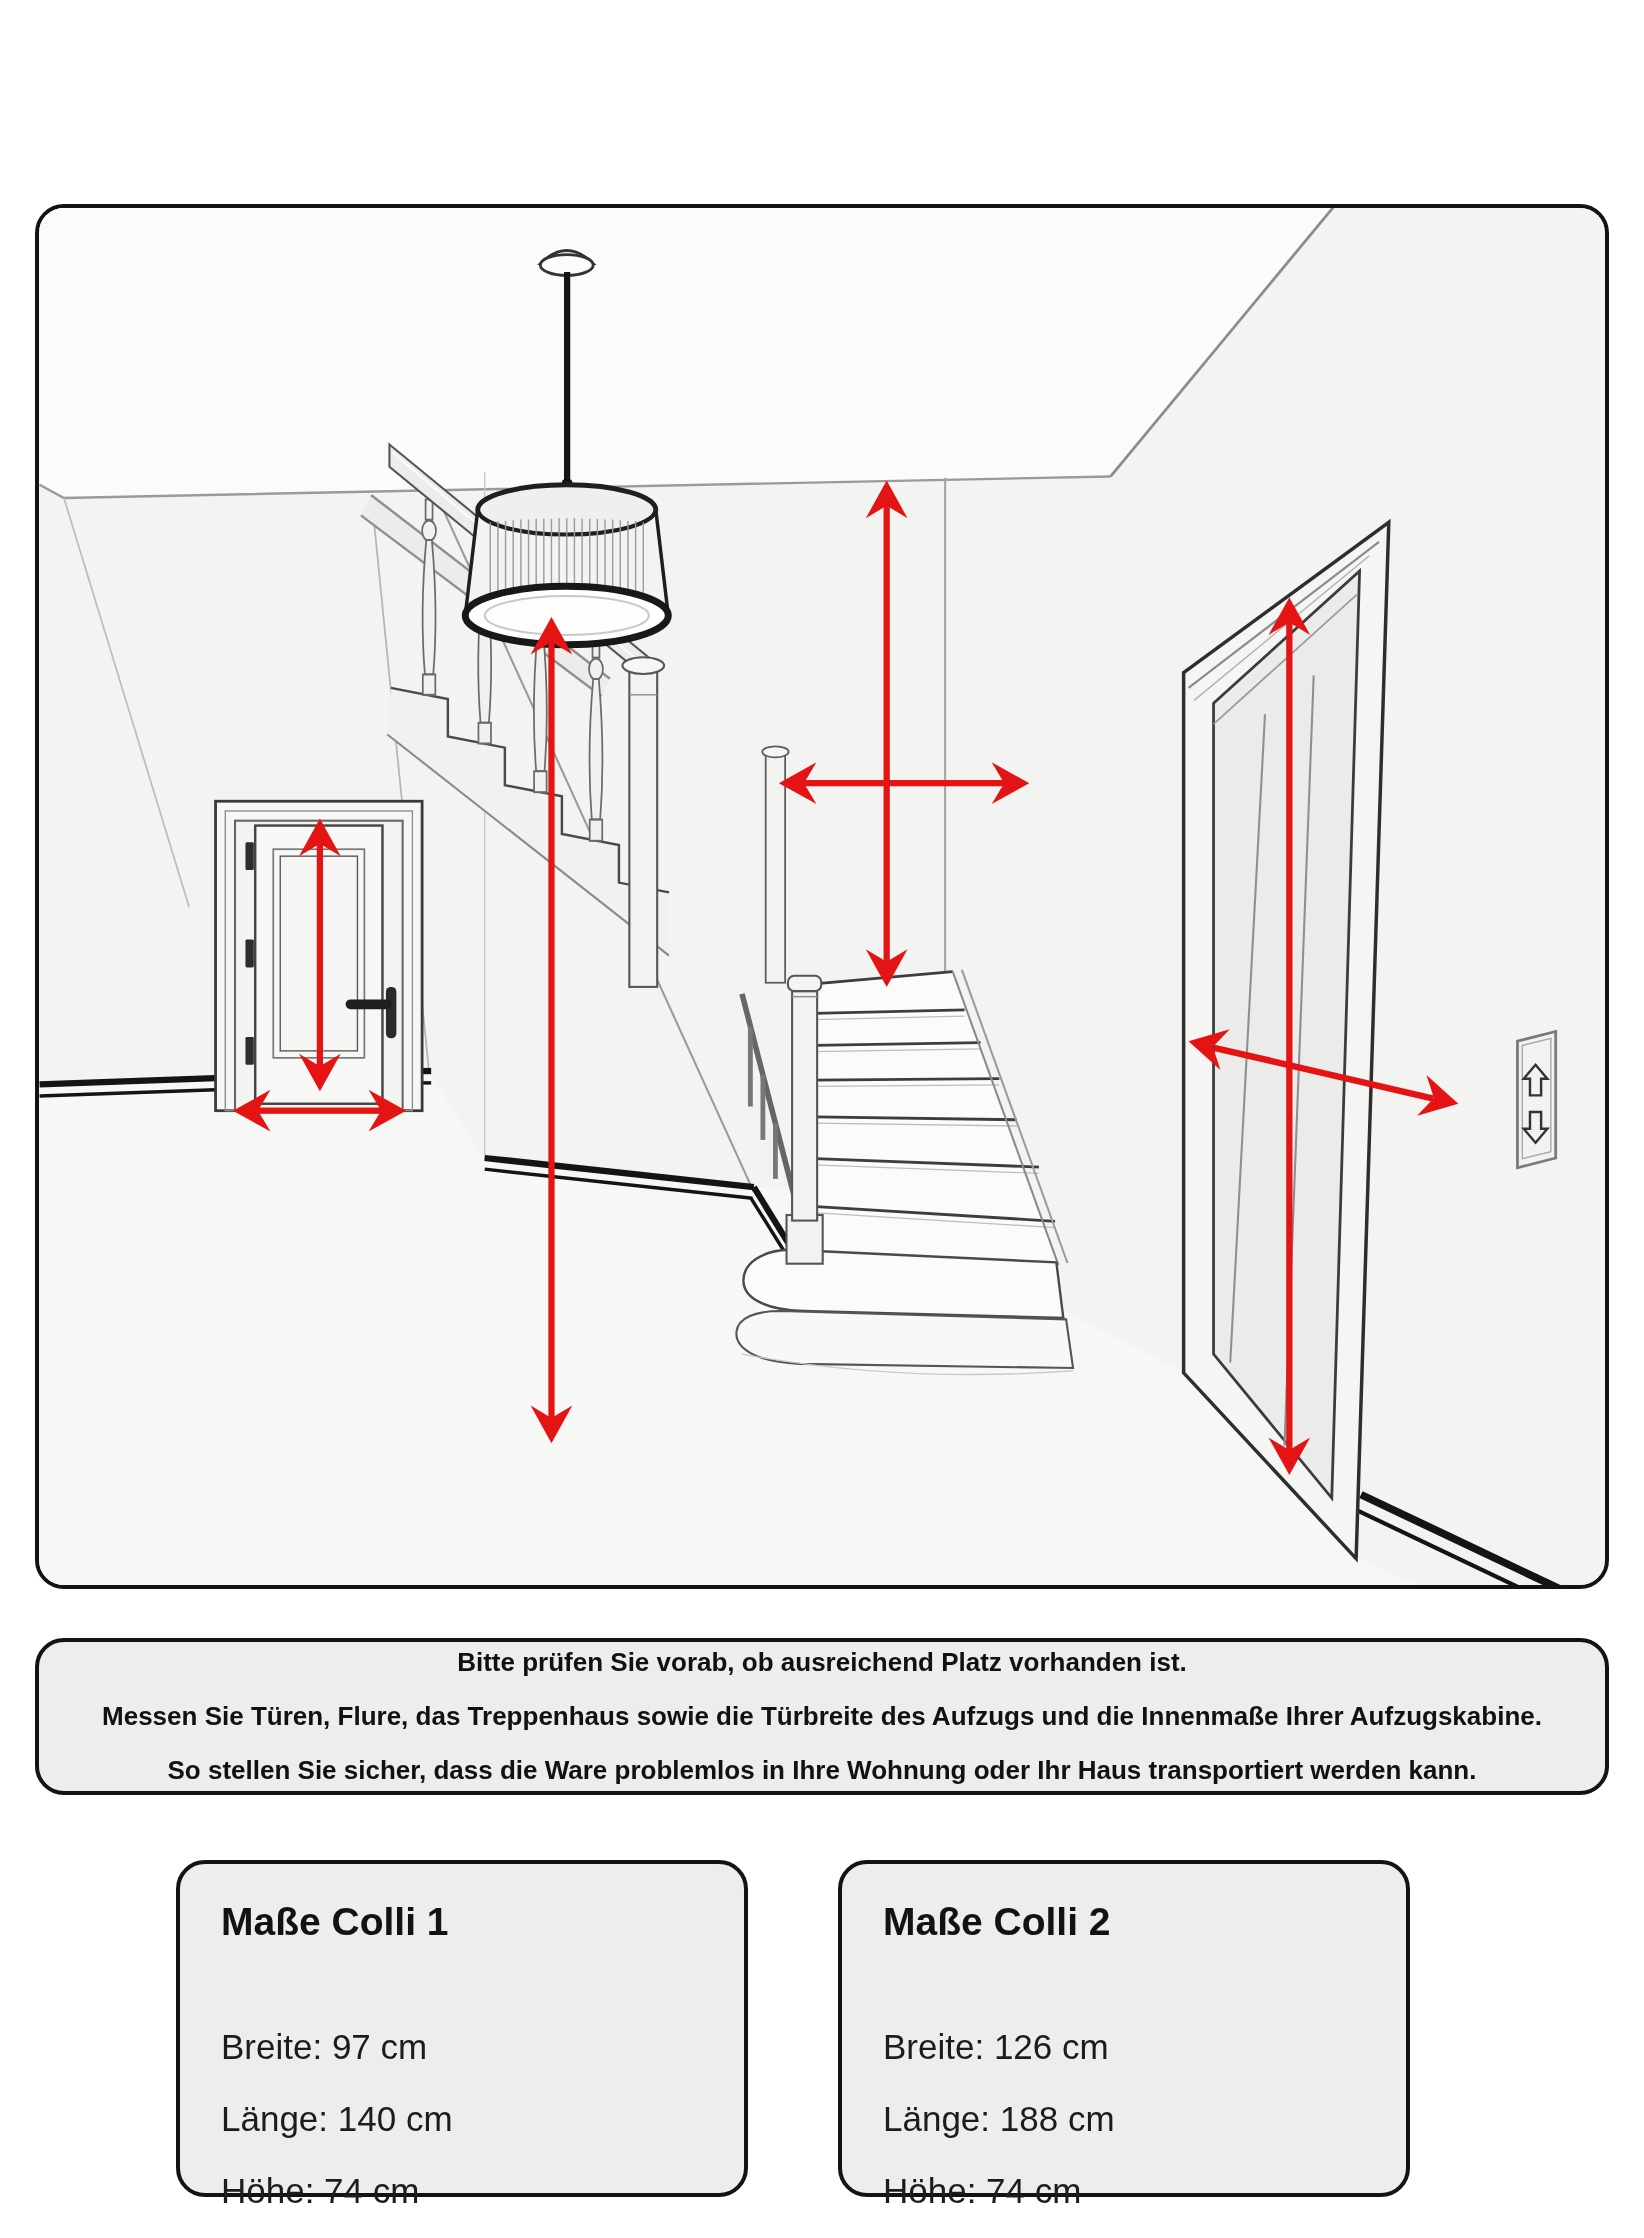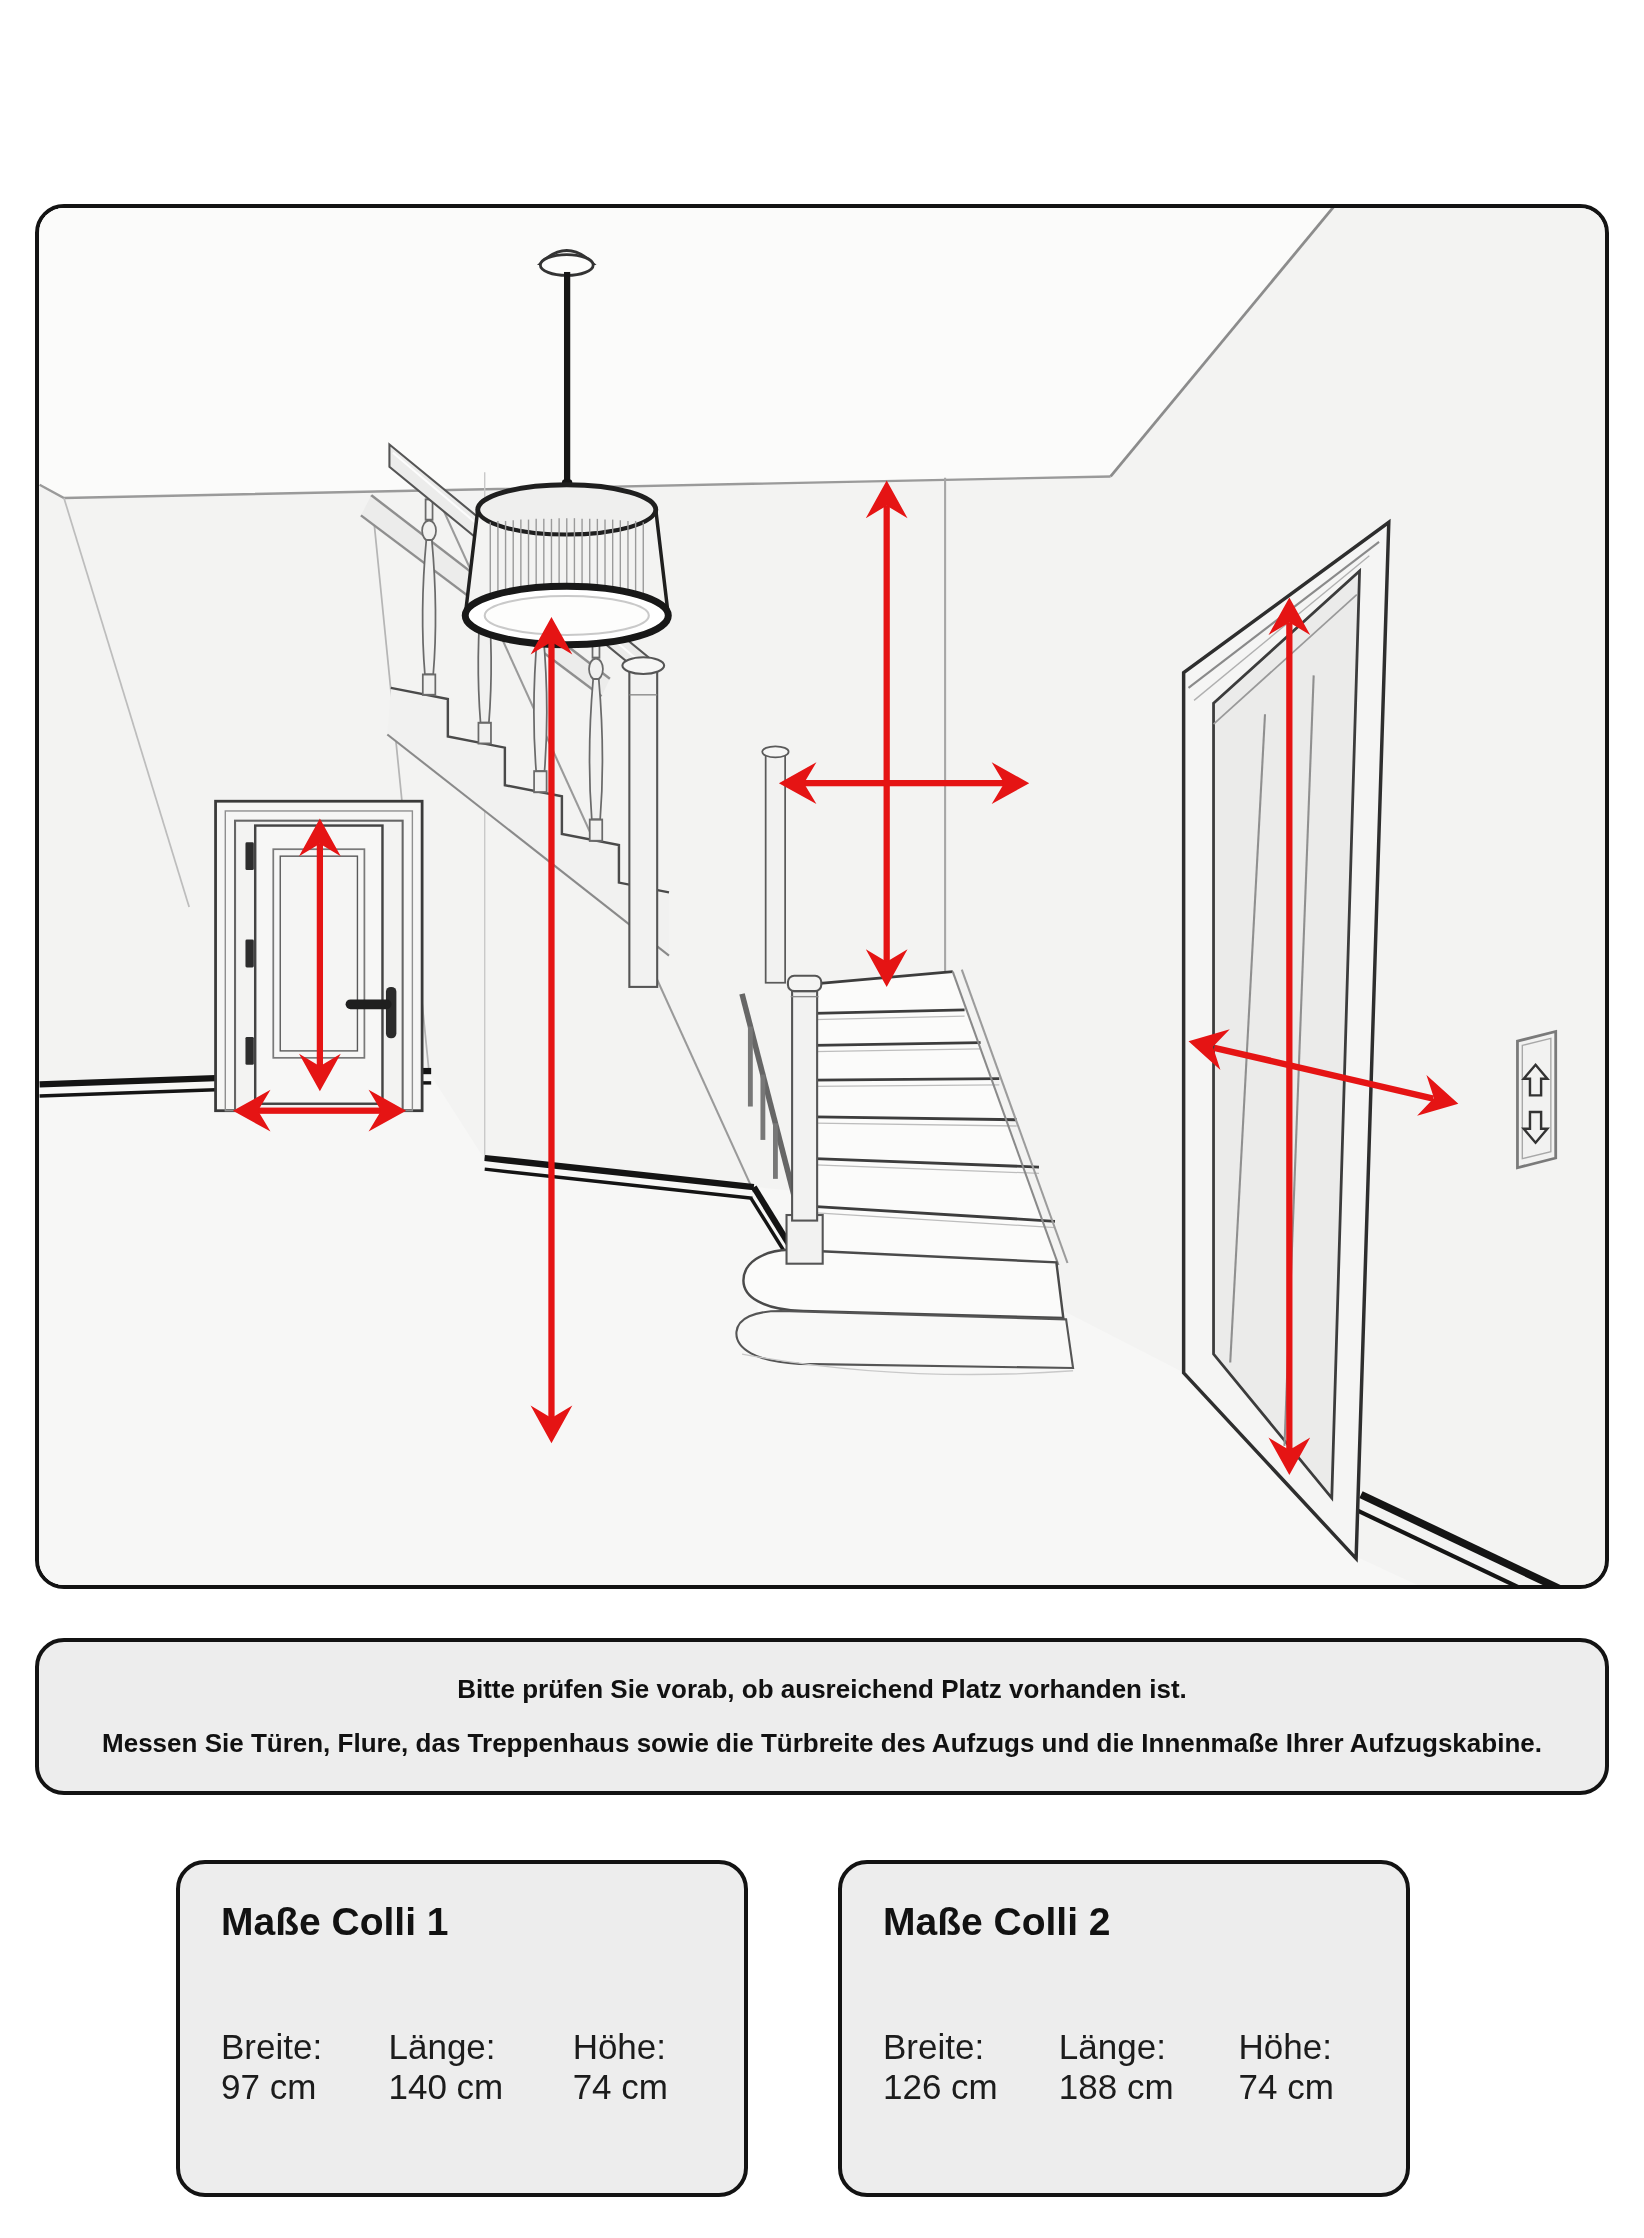--- a/index.html
+++ b/index.html
@@ -10,21 +10,21 @@
   .title-text{font-size:56px;font-weight:700;letter-spacing:0.7px;white-space:nowrap;transform:scaleX(0.97);}
   .scene-box{left:35px;top:204px;width:1574px;height:1385px;background:#f3f3f2;overflow:hidden;}
   .scene-box svg{display:block;width:1566px;height:1377px;}
   .notice-box{left:35px;top:1638px;width:1574px;height:157px;display:flex;flex-direction:column;
               align-items:center;justify-content:center;gap:23px;padding:0 28px;}
   .notice-line{font-size:26px;font-weight:700;text-align:center;white-space:nowrap;color:#111;}
   .card{top:1860px;width:572px;height:337px;padding:36px 41px;box-sizing:border-box;}
   .card1{left:176px;}
   .card2{left:838px;}
   .card-title{font-size:39px;font-weight:700;color:#121212;}
-  .card-lines{margin-top:83px;display:flex;flex-direction:row;gap:32px;}
+  .card-lines{margin-top:83px;display:flex;flex-direction:column;gap:32px;}
   .card-line{font-size:35px;font-weight:400;color:#1c1c1c;}
 </style>
 </head>
 <body>
 
 <div class="page">
 
 
   <div class="box scene-box">
     <svg viewBox="0 0 2250 1980" xmlns="http://www.w3.org/2000/svg">
@@ -229,20 +229,21 @@
           <path transform="translate(1797,560)" d="M0,0 L-30,54 L0,36 L30,54 Z"></path>
           <path transform="translate(1797,1822)" d="M0,0 L-30,-54 L0,-36 L30,-54 Z"></path>
         </g>
       </g>
     </svg>
   </div>
 
   <div class="box notice-box">
     <div class="notice-line">Bitte prüfen Sie vorab, ob ausreichend Platz vorhanden ist.</div>
     <div class="notice-line">Messen Sie Türen, Flure, das Treppenhaus sowie die Türbreite des Aufzugs und die Innenmaße Ihrer Aufzugskabine.</div>
+    <div class="notice-line">So stellen Sie sicher, dass die Ware problemlos in Ihre Wohnung oder Ihr Haus transportiert werden kann.</div>
   </div>
 
   <div class="box card card1">
     <div class="card-title">Maße Colli 1</div>
     <div class="card-lines">
       <div class="card-line">Breite: 97 cm</div>
       <div class="card-line">Länge: 140 cm</div>
       <div class="card-line">Höhe: 74 cm</div>
     </div>
   </div>

